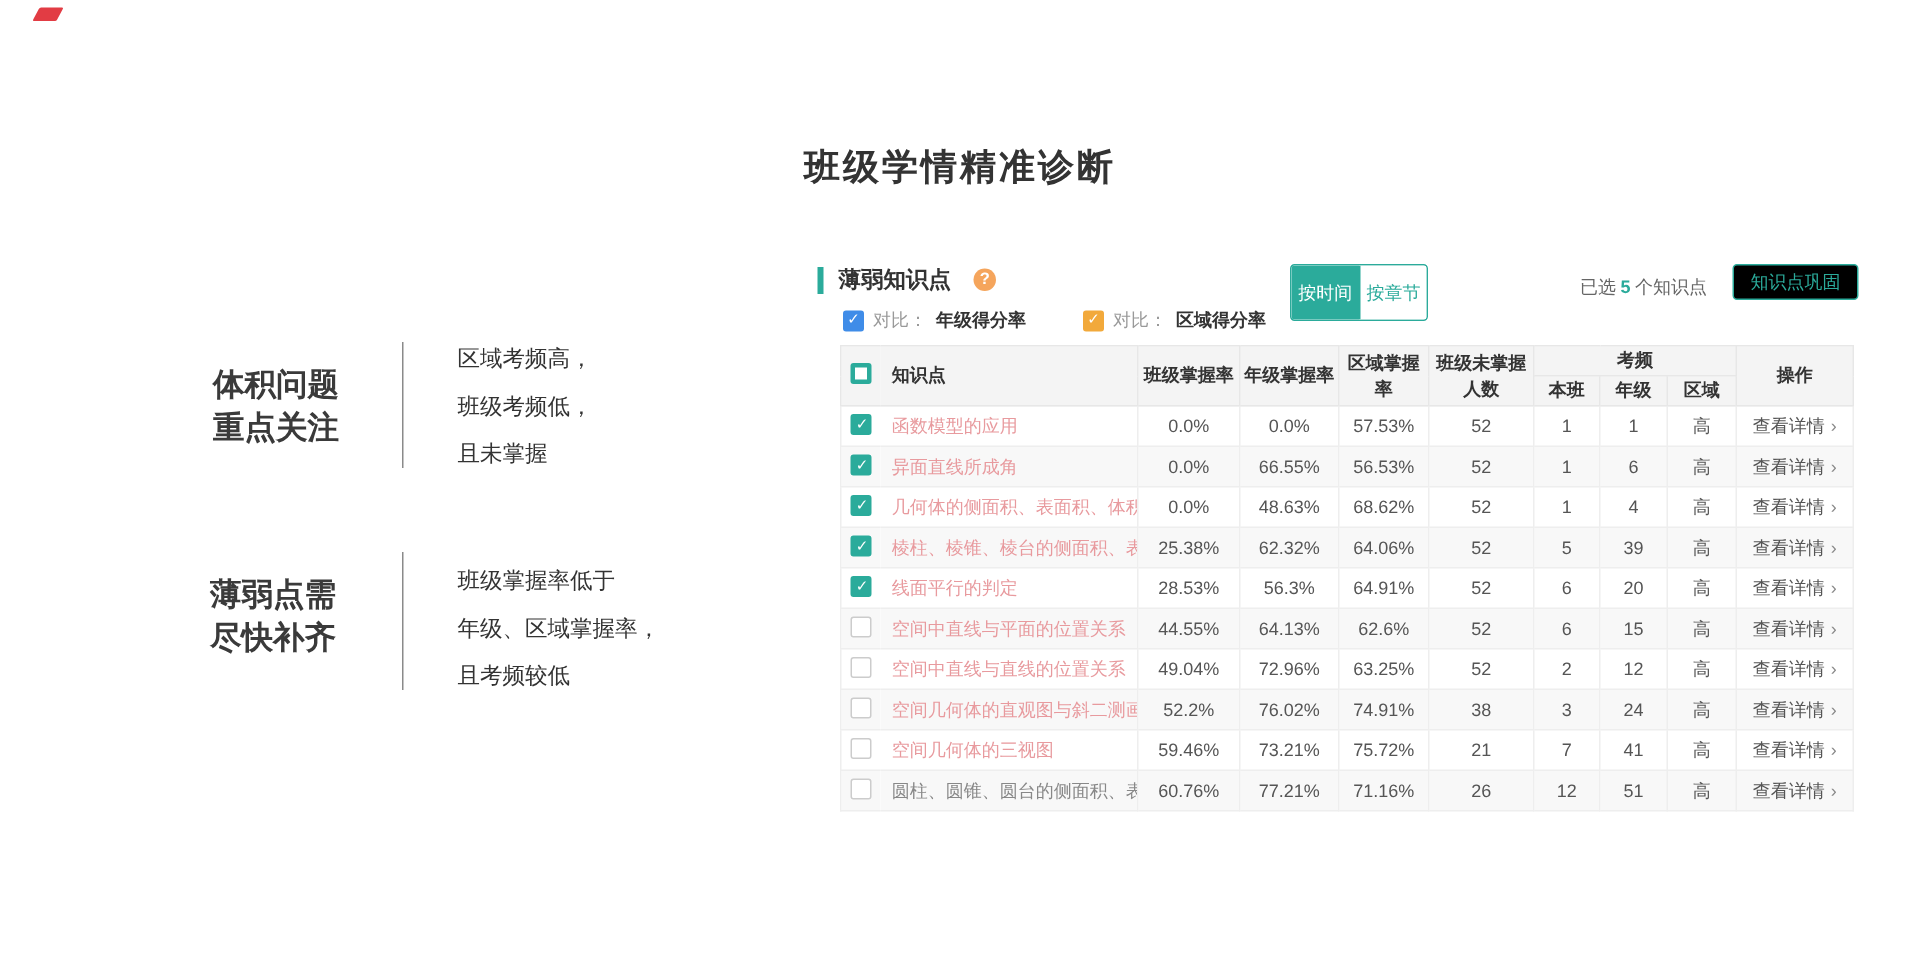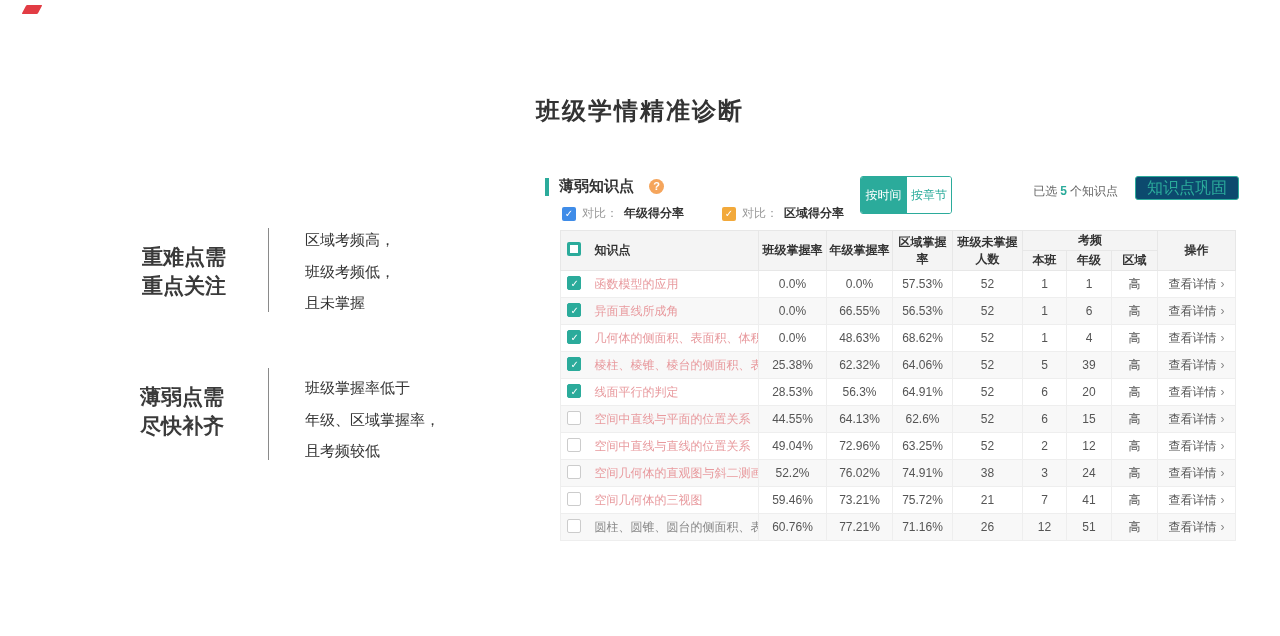--- a/index.html
+++ b/index.html
@@ -33,21 +33,21 @@
   .segmented { position:absolute; left:315px; top:6px; display:flex;
                border:1px solid #2bab9b; border-radius:3px; overflow:hidden; }
   .seg { width:45px; height:36px; font-size:12px; background:#fff; color:#2bab9b;
          border:none; cursor:pointer; line-height:22px; text-align:center; }
   .seg + .seg { border-left:1px solid #2bab9b; }
   .seg.active { background:#2bab9b; color:#fff; }
   .header-right { position:absolute; right:2px; top:6px; display:flex; align-items:flex-end; gap:17px; }
   .selected-summary { font-size:12px; color:#666; }
   .selected-summary .count { color:#2bab9b; font-weight:bold; margin:0 3px; }
   .outline-btn { height:24px; padding:0 11px; border:1px solid #2bab9b; color:#2bab9b;
-                 background:#0c4a6e; border-radius:3px; font-size:16px; cursor:pointer; }
+                 background:#000000; border-radius:3px; font-size:12px; cursor:pointer; }
 
   .compare-row { position:absolute; left:17px; top:35px; display:flex; gap:38px;
                  align-items:center; font-size:12px; }
   .compare-item { display:flex; align-items:center; gap:6px; cursor:pointer; }
   .cb { width:14px; height:14px; border-radius:2px; display:inline-block;
         position:relative; flex:0 0 auto; }
   .cb-blue { background:#3f8ce8; }
   .cb-orange { background:#f2a93b; }
   .cb-blue::after, .cb-orange::after, .row-cb.checked::after {
         content:"✓"; position:absolute; left:0; top:0; width:14px; height:14px;
@@ -79,21 +79,21 @@
 </head>
 <body>
 
 <div class="canvas">
 
   <div class="corner-mark"></div>
 
   <h1 class="page-title">班级学情精准诊断</h1>
 
   <div class="callout-heading c1-heading">
-    <div>重难点需</div>
+    <div>体积问题</div>
     <div>重点关注</div>
   </div>
   <div class="callout-divider c1-divider"></div>
   <div class="callout-lines c1-lines">
     <div>区域考频高，</div>
     <div>班级考频低，</div>
     <div>且未掌握</div>
   </div>
 
   <div class="callout-heading c2-heading">

